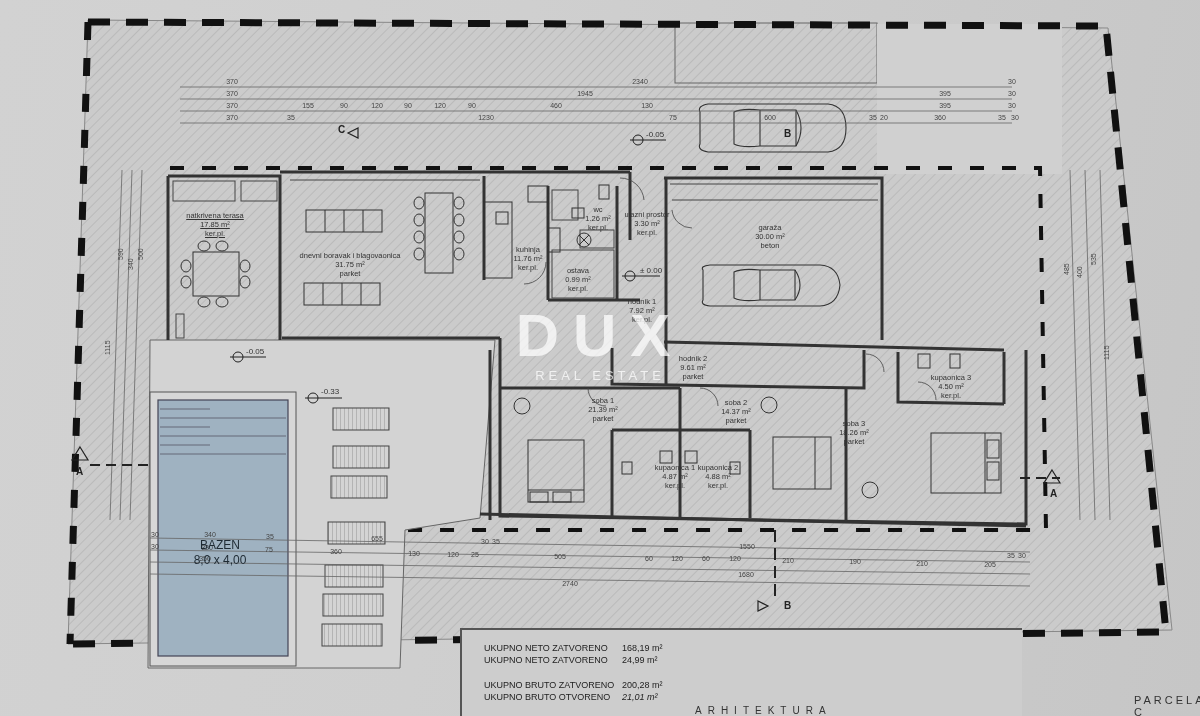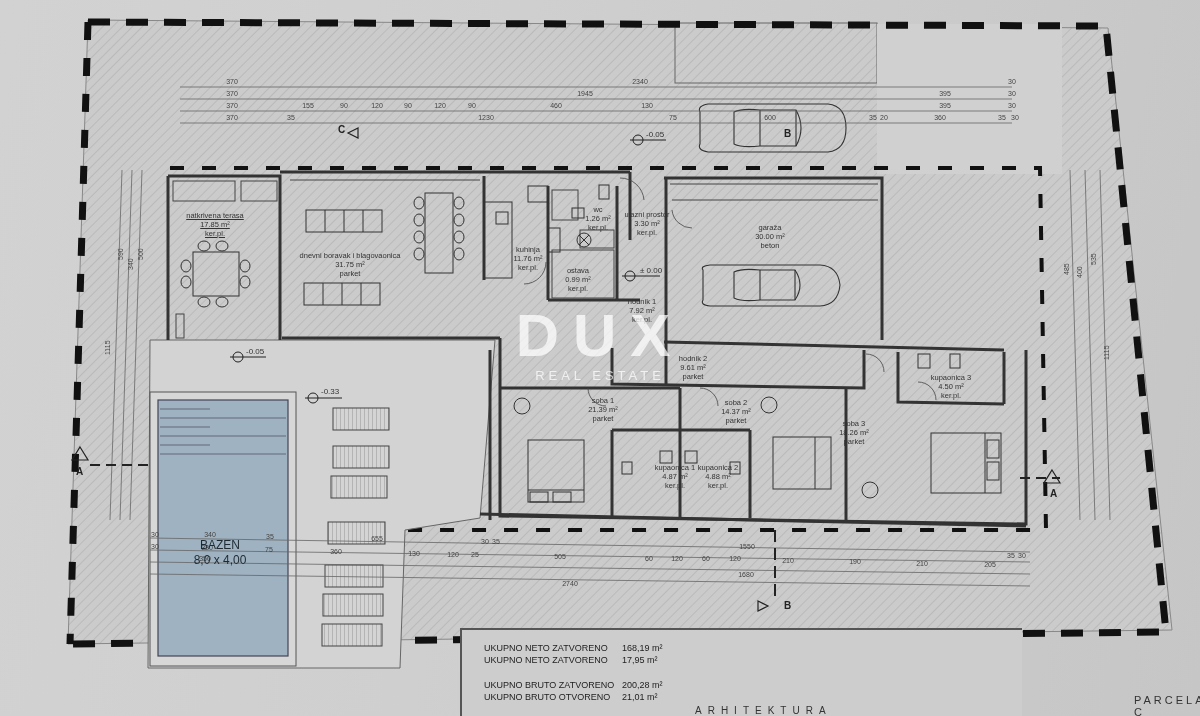--- a/index.html
+++ b/index.html
@@ -421,23 +421,23 @@
 
 <div class="wm">
   <div class="wm-main">DUX</div>
   <div class="wm-sub">REAL ESTATE</div>
 </div>
 
 <div class="tbl">
   <div class="tbl-row" style="top:13px;">UKUPNO NETO ZATVORENO</div>
   <div class="tbl-val" style="top:13px;">168,19 m²</div>
   <div class="tbl-row" style="top:25px;">UKUPNO NETO ZATVORENO</div>
-  <div class="tbl-val" style="top:25px;">17,95 m²</div>
+  <div class="tbl-val" style="top:25px;">24,99 m²</div>
   <div class="tbl-row" style="top:50px;">UKUPNO BRUTO ZATVORENO</div>
   <div class="tbl-val" style="top:50px;">200,28 m²</div>
   <div class="tbl-row" style="top:62px;">UKUPNO BRUTO OTVORENO</div>
-  <div class="tbl-val" style="top:62px;">21,01 m²</div>
+  <div class="tbl-val" style="top:62px;font-style:italic;">21,01 m²</div>
 </div>
 
 <div class="arh">ARHITEKTURA</div>
 <div class="parcela">PARCELA C</div>
 
 </div>
 
 </body></html>

